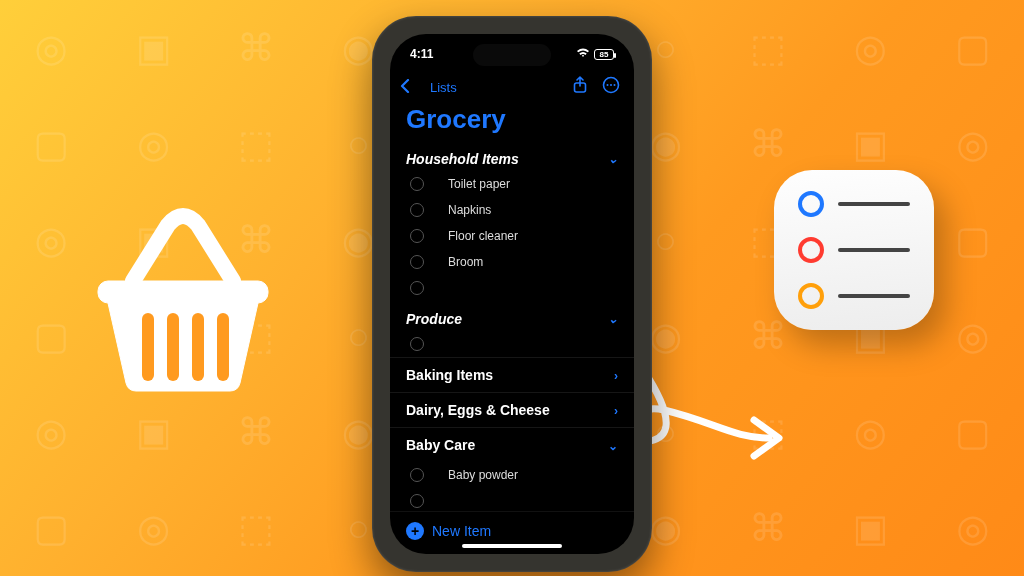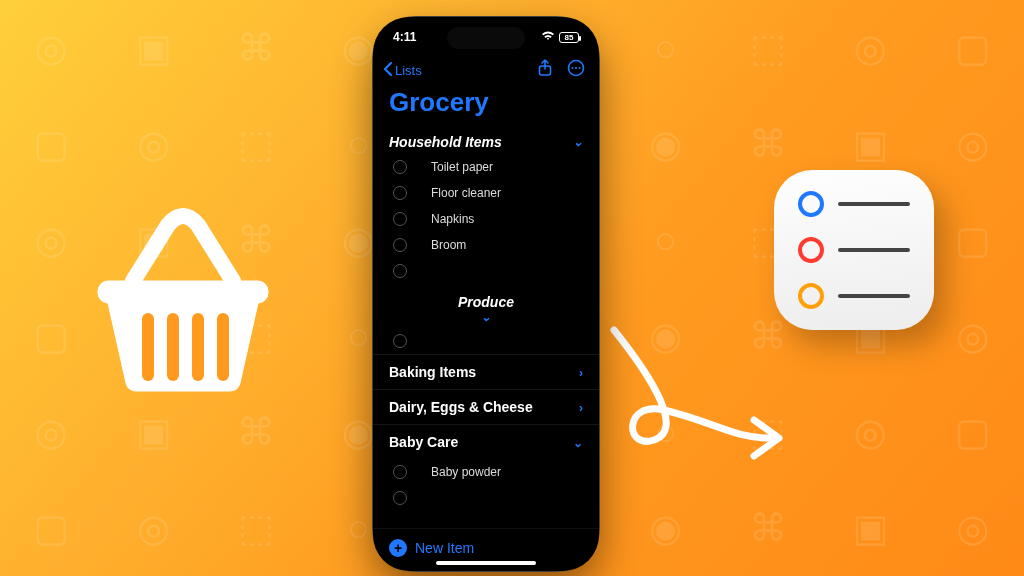--- a/index.html
+++ b/index.html
@@ -55,23 +55,23 @@
     letter-spacing: 4px;
     text-shadow: 0 2px 4px rgba(0,0,0,0.15);
   }
   .word.reminders { right: 352px; top: 140px; transform: rotate(90deg) translateX(0); font-size: 42px; }
   .word.grocery { left: 320px; top: 340px; transform: rotate(-90deg); font-size: 42px; }
   
   .arrow { position: absolute; right: 230px; top: 320px; }
   
   .phone {
     position: absolute; left: 372px; top: 16px;
-    width: 228px; height: 556px;
+    width: 280px; height: 556px;
     border-radius: 44px;
-    padding: 1px;
+    padding: 18px;
     background: #35342f;
     box-shadow: 0 18px 40px rgba(0,0,0,0.45), inset 0 0 3px rgba(255,255,255,0.2);
   }
   .screen {
     width: 100%; height: 100%;
     background: #000;
     border-radius: 36px;
     overflow: hidden;
     position: relative;
     color: #fff;
@@ -86,32 +86,32 @@
     height: 40px; display: flex; justify-content: space-between; align-items: center;
     padding: 0 20px; font-size: 12px; font-weight: 600;
   }
   .statusbar .right { display: flex; align-items: center; gap: 4px; }
   .batt { border: 1px solid #fff; border-radius: 3px; width: 20px; height: 11px; position: relative; display: inline-flex; align-items: flex-start; justify-content: center; font-size: 8px; font-weight:700; }
   .batt::after { content:""; position:absolute; right:-3px; top:3px; width:2px; height:5px; background:#fff; border-radius:1px; }
   .navbar {
     display: flex; align-items: center; justify-content: space-between;
     padding: 2px 14px 4px 10px;
   }
-  .back { color: #1f78ff; font-size: 13px; display: flex; align-items: center; gap: 2px; }
+  .back { color: #1f78ff; font-size: 13px; display: flex; align-items: center; gap: 20px; }
   .navicons { display: flex; gap: 14px; color: #1f78ff; font-size: 16px; }
   .title {
     color: #1f78ff; font-size: 26px; font-weight: 700;
     padding: 2px 16px 8px;
   }
   .content { flex: 1; overflow: hidden; }
   .section-head {
     display: flex; align-items: center; justify-content: space-between;
     padding: 8px 16px 4px; font-weight: 600; font-size: 14px; font-style: italic;
   }
-  .section-head.small { padding-top: 10px; flex-direction: column; }
+  .section-head.small { padding-top: 10px; }
   .chev { color: #1f78ff; font-size: 12px; }
   .item {
     display: flex; align-items: center; gap: 24px;
     padding: 6px 16px 6px 20px;
     font-size: 12px; font-weight: 400; color: #ddd;
   }
   .circle {
     width: 14px; height: 14px; border: 1.5px solid #555; border-radius: 50%; flex: none;
   }
   .collapsed-row {
@@ -290,25 +290,25 @@
         <div class="section-head">
           <span>Household Items</span>
           <span class="chev">⌄</span>
         </div>
         <div class="item">
             <span class="circle"></span>
             <span>Toilet paper</span>
           </div>
         <div class="item">
             <span class="circle"></span>
+            <span>Napkins</span>
+          </div>
+        <div class="item">
+            <span class="circle"></span>
             <span>Floor cleaner</span>
-          </div>
-        <div class="item">
-            <span class="circle"></span>
-            <span>Napkins</span>
           </div>
         <div class="item">
             <span class="circle"></span>
             <span>Broom</span>
           </div>
         <div class="item">
             <span class="circle"></span>
           </div>
 
         <div class="section-head small">

